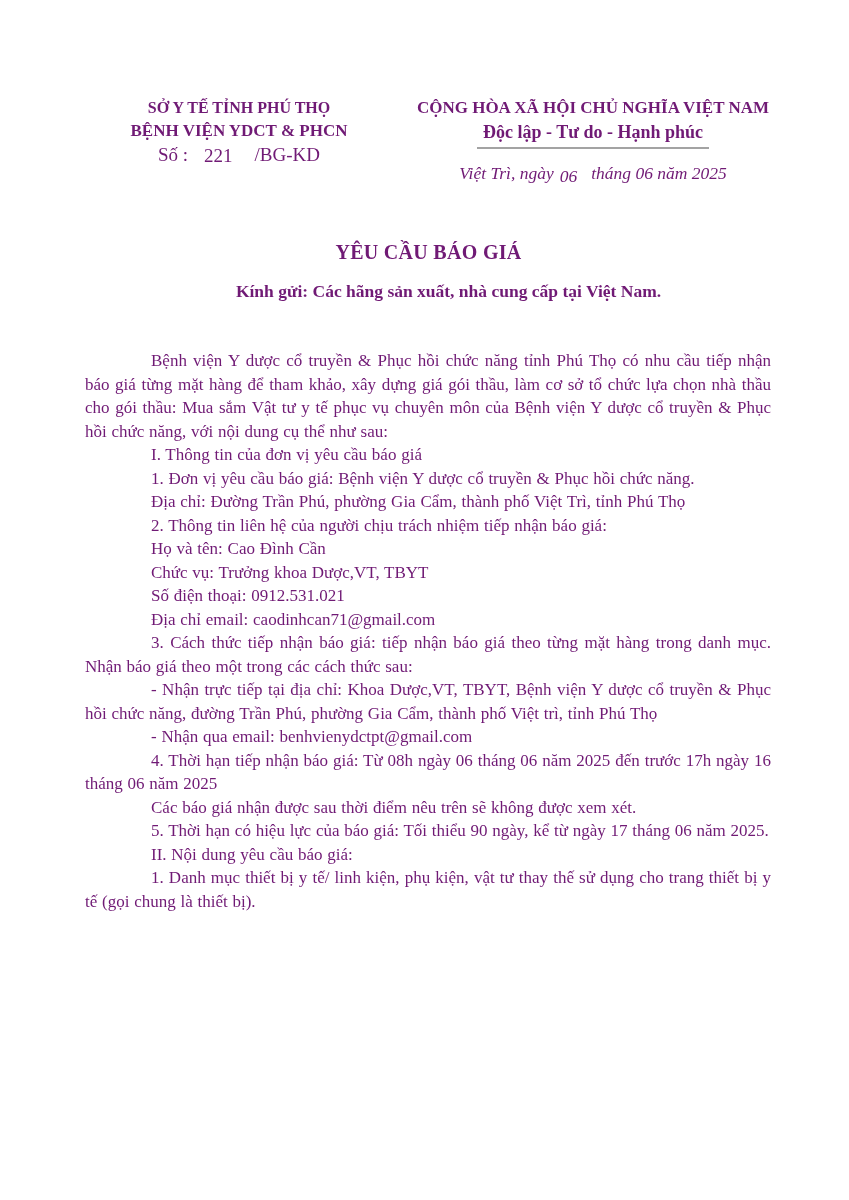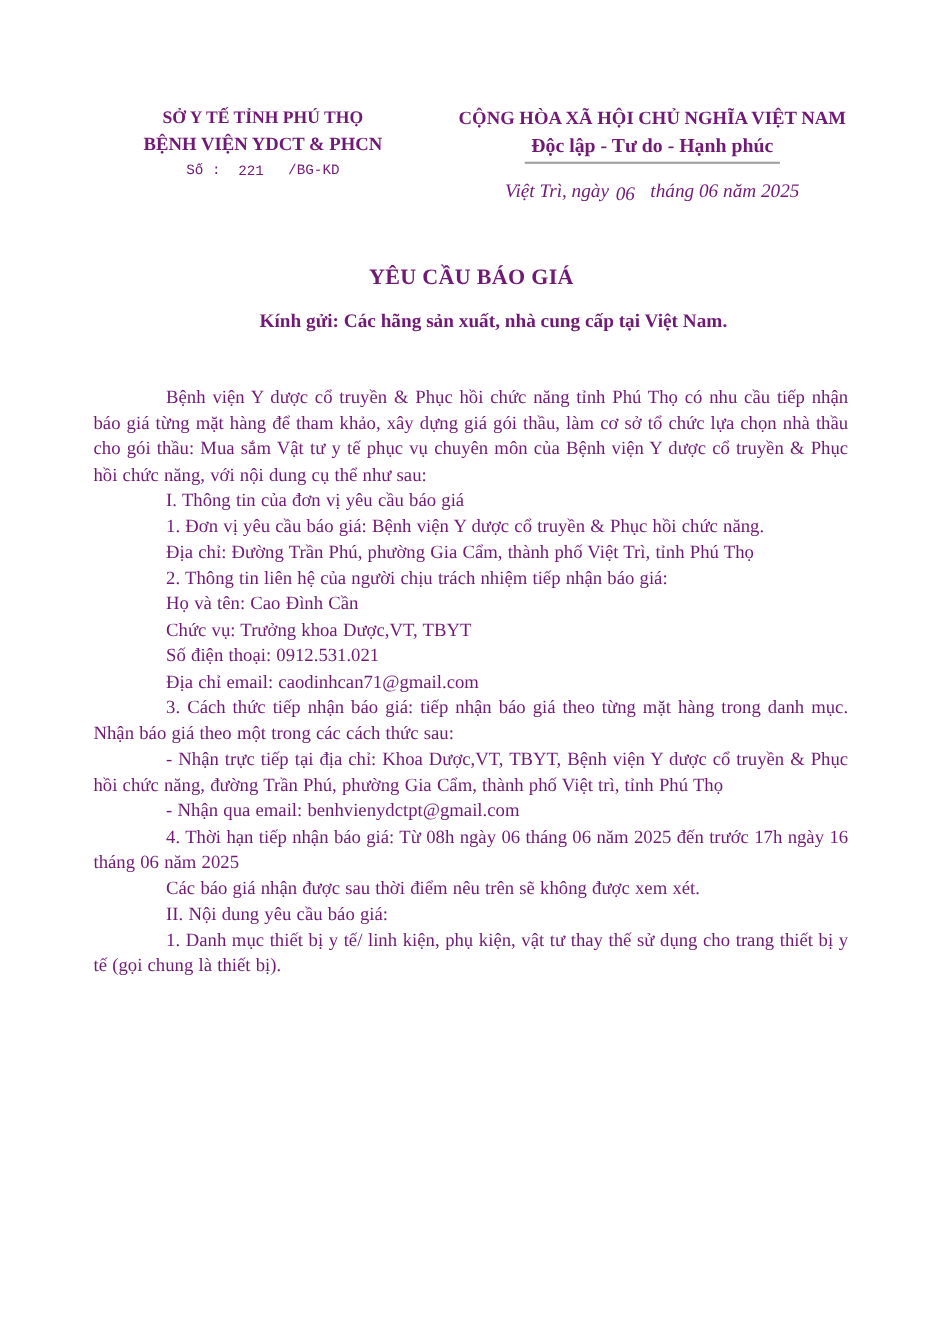--- a/index.html
+++ b/index.html
@@ -16,21 +16,21 @@
   .header-left {
     position: absolute;
     top: 96px; left: 88px;
     width: 302px;
     text-align: center;
     line-height: 23px;
     font-size: 17px;
   }
   .header-left .dept { font-weight: bold; font-size: 16px; }
   .header-left .hosp { font-weight: bold; font-size: 17px; }
-  .header-left .docnum { font-size: 13px; margin-top: 1px; font-family: Liberation Mono, monospace; }
+  .header-left .docnum { font-size: 19px; margin-top: 1px; }
   .docnum .num { margin: 0 22px 0 16px; position: relative; top: 1px; }
   .header-right {
     position: absolute;
     top: 96px; left: 388px;
     width: 410px;
     text-align: center;
     line-height: 23px;
   }
   .header-right .country { font-weight: bold; font-size: 17px; }
   .header-right .motto-wrap { margin-top: 2px; }
@@ -116,17 +116,18 @@
       <p class="para">2. Thông tin liên hệ của người chịu trách nhiệm tiếp nhận báo giá:</p>
       <p class="para">Họ và tên: Cao Đình Cần</p>
       <p class="para">Chức vụ: Trưởng khoa Dược,VT, TBYT</p>
       <p class="para">Số điện thoại: 0912.531.021</p>
       <p class="para">Địa chỉ email: caodinhcan71@gmail.com</p>
       <p class="para">3. Cách thức tiếp nhận báo giá: tiếp nhận báo giá theo từng mặt hàng trong danh mục. Nhận báo giá theo một trong các cách thức sau:</p>
       <p class="para">- Nhận trực tiếp tại địa chỉ: Khoa Dược,VT, TBYT, Bệnh viện Y dược cổ truyền &amp; Phục hồi chức năng, đường Trần Phú, phường Gia Cẩm, thành phố Việt trì, tỉnh Phú Thọ</p>
       <p class="para">- Nhận qua email: benhvienydctpt@gmail.com</p>
       <p class="para">4. Thời hạn tiếp nhận báo giá: Từ 08h ngày 06 tháng 06 năm 2025 đến trước 17h ngày 16 tháng 06 năm 2025</p>
       <p class="para">Các báo giá nhận được sau thời điểm nêu trên sẽ không được xem xét.</p>
+      <p class="para">5. Thời hạn có hiệu lực của báo giá: Tối thiểu 90 ngày, kể từ ngày 17 tháng 06 năm 2025.</p>
       <p class="para heading">II. Nội dung yêu cầu báo giá:</p>
       <p class="para">1. Danh mục thiết bị y tế/ linh kiện, phụ kiện, vật tư thay thế sử dụng cho trang thiết bị y tế (gọi chung là thiết bị).</p>
     </div>
 
 </div>
 
 </body></html>

